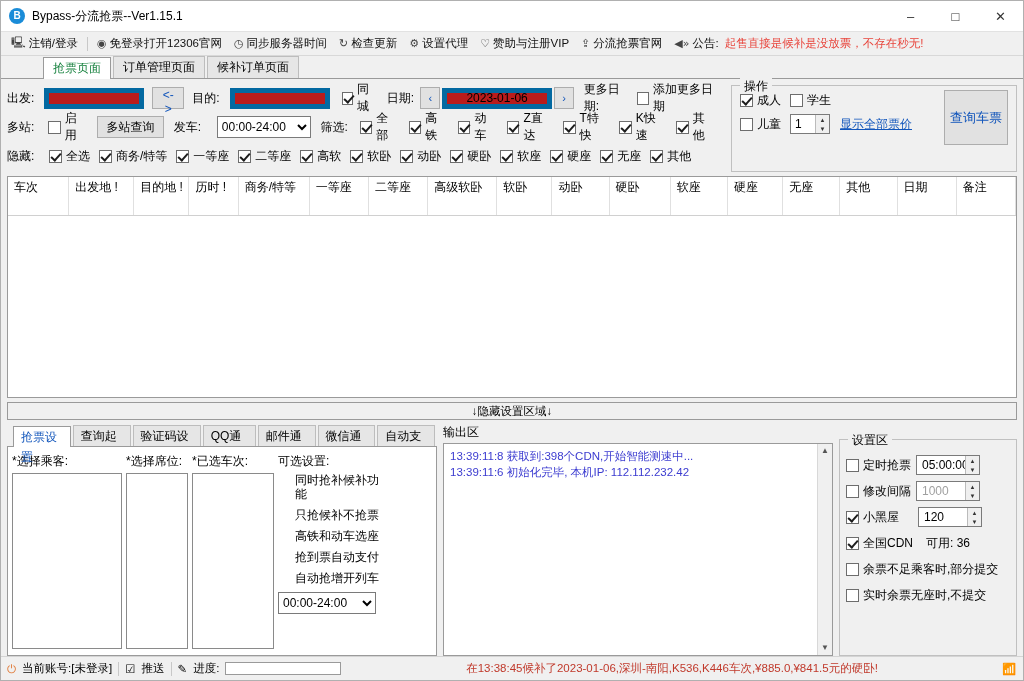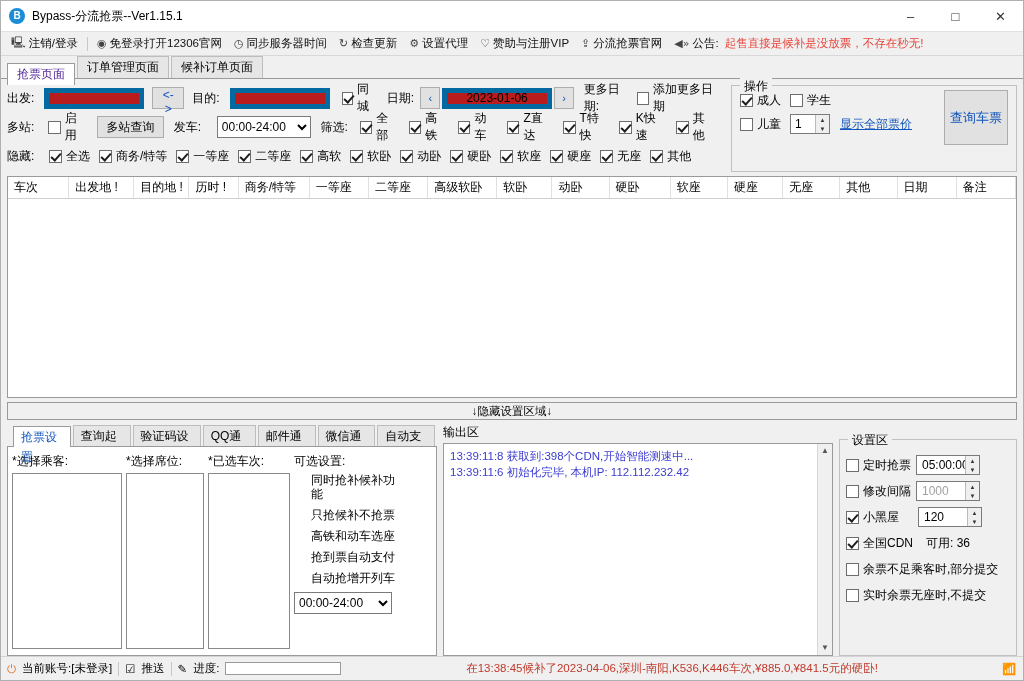--- a/index.html
+++ b/index.html
@@ -71,23 +71,24 @@
     padding: 0 9px;
     font-size: 12px;
     border: 1px solid #bdbdbd;
     border-bottom: none;
     background: #e6e6e6;
     margin-right: 2px;
     color: #000;
   }
   .tab.active {
     background: #ffffff;
-    color: #4c1d95;
-    position: relative; top: 7px;
+    color: #15803d;
+    position: relative; top: 1px;
     border-color: #9a9a9a;
+    margin-left: 36px;
   }
   
   .query-wrap {
     display: flex;
     padding: 6px 6px 4px 6px;
     gap: 6px;
   }
   .query-left { flex: 1; }
   .qrow { display: flex; align-items: center; height: 26px; margin-bottom: 3px; }
   .qlabel { width: 42px; font-size: 12px; color: #000; }
@@ -154,21 +155,21 @@
     margin-left: 6px; margin-top: 2px;
   }
   
   .table-area {
     margin: 0 6px;
     border: 1px solid #9a9a9a;
     background: #fff;
     height: 222px;
     display: flex; flex-direction: column;
   }
-  .thead { display: flex; height: 22px; border-bottom: 1px solid #d0d0d0; }
+  .thead { display: flex; height: 39px; border-bottom: 1px solid #d0d0d0; }
   .th {
     font-size: 12px; line-height: 21px; padding-left: 6px;
     border-right: 1px solid #e0e0e0; color: #000;
     overflow: hidden; white-space: nowrap;
   }
   .tbody { flex: 1; }
   .collapse-bar {
     margin: 4px 6px 4px 6px;
     border: 1px solid #9a9a9a;
     background: #f0f0f0;
@@ -488,21 +489,21 @@
         <div class="sub-tab">QQ通知</div>
         <div class="sub-tab">邮件通知</div>
         <div class="sub-tab">微信通知</div>
         <div class="sub-tab">自动支付</div>
       </div>
       <div class="left-body">
         <div class="col-block" style="width:110px">
           <div class="col-title">*选择乘客:</div>
           <div class="listbox"></div>
         </div>
-        <div class="col-block" style="width:78px">
+        <div class="col-block" style="width:62px">
           <div class="col-title">*选择席位:</div>
           <div class="listbox"></div>
         </div>
         <div class="col-block" style="width:82px">
           <div class="col-title">*已选车次:</div>
           <div class="listbox"></div>
         </div>
         <div class="opt-col">
           <div class="col-title">可选设置:</div>
           <div class="opt-cb">
@@ -620,17 +621,17 @@
   <div class="statusbar">
     <span class="gi" style="color:#e07b39">⏻</span>
     <span>当前账号:[未登录]</span>
     <span class="st-sep"></span>
     <span class="gi">☑</span>
     <span>推送</span>
     <span class="st-sep"></span>
     <span class="gi">✎</span>
     <span>进度:</span>
     <span class="progress"></span>
-    <span class="st-msg">在13:38:45候补了2023-04-06,深圳-南阳,K536,K446车次,¥885.0,¥841.5元的硬卧!</span>
+    <span class="st-msg">在13:38:45候补了2023-01-06,深圳-南阳,K536,K446车次,¥885.0,¥841.5元的硬卧!</span>
     <span class="gi" style="color:#5a8ab0">📶</span>
   </div>
 
 </div>
 
 </body></html>

